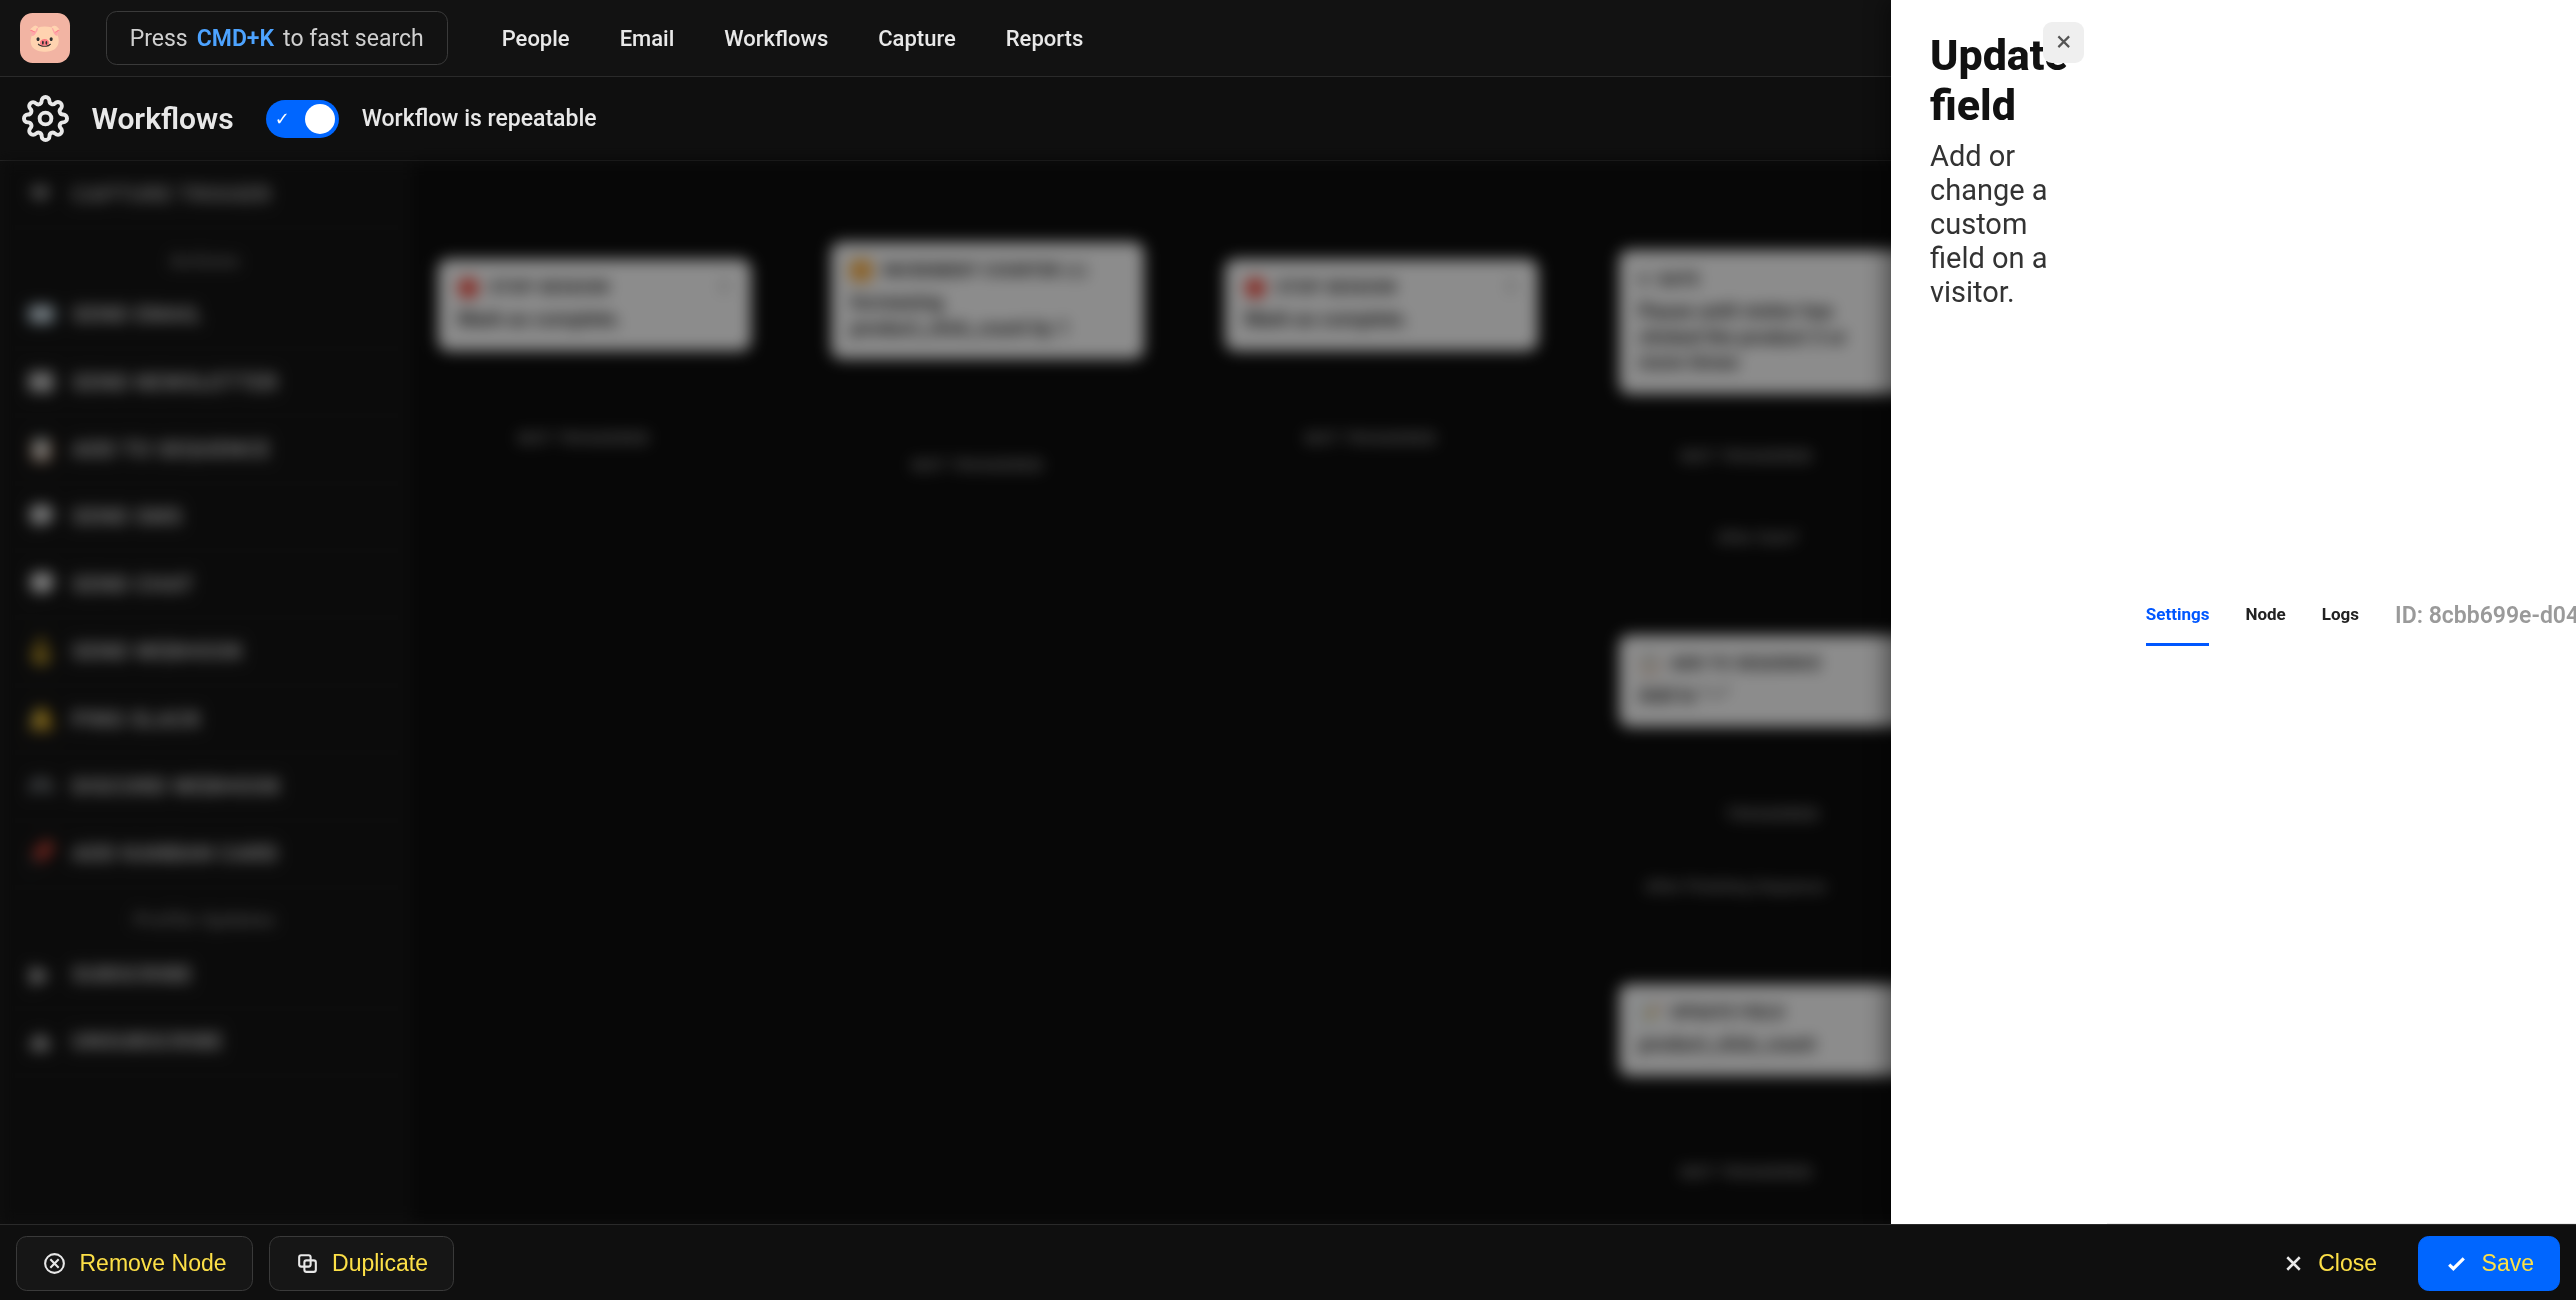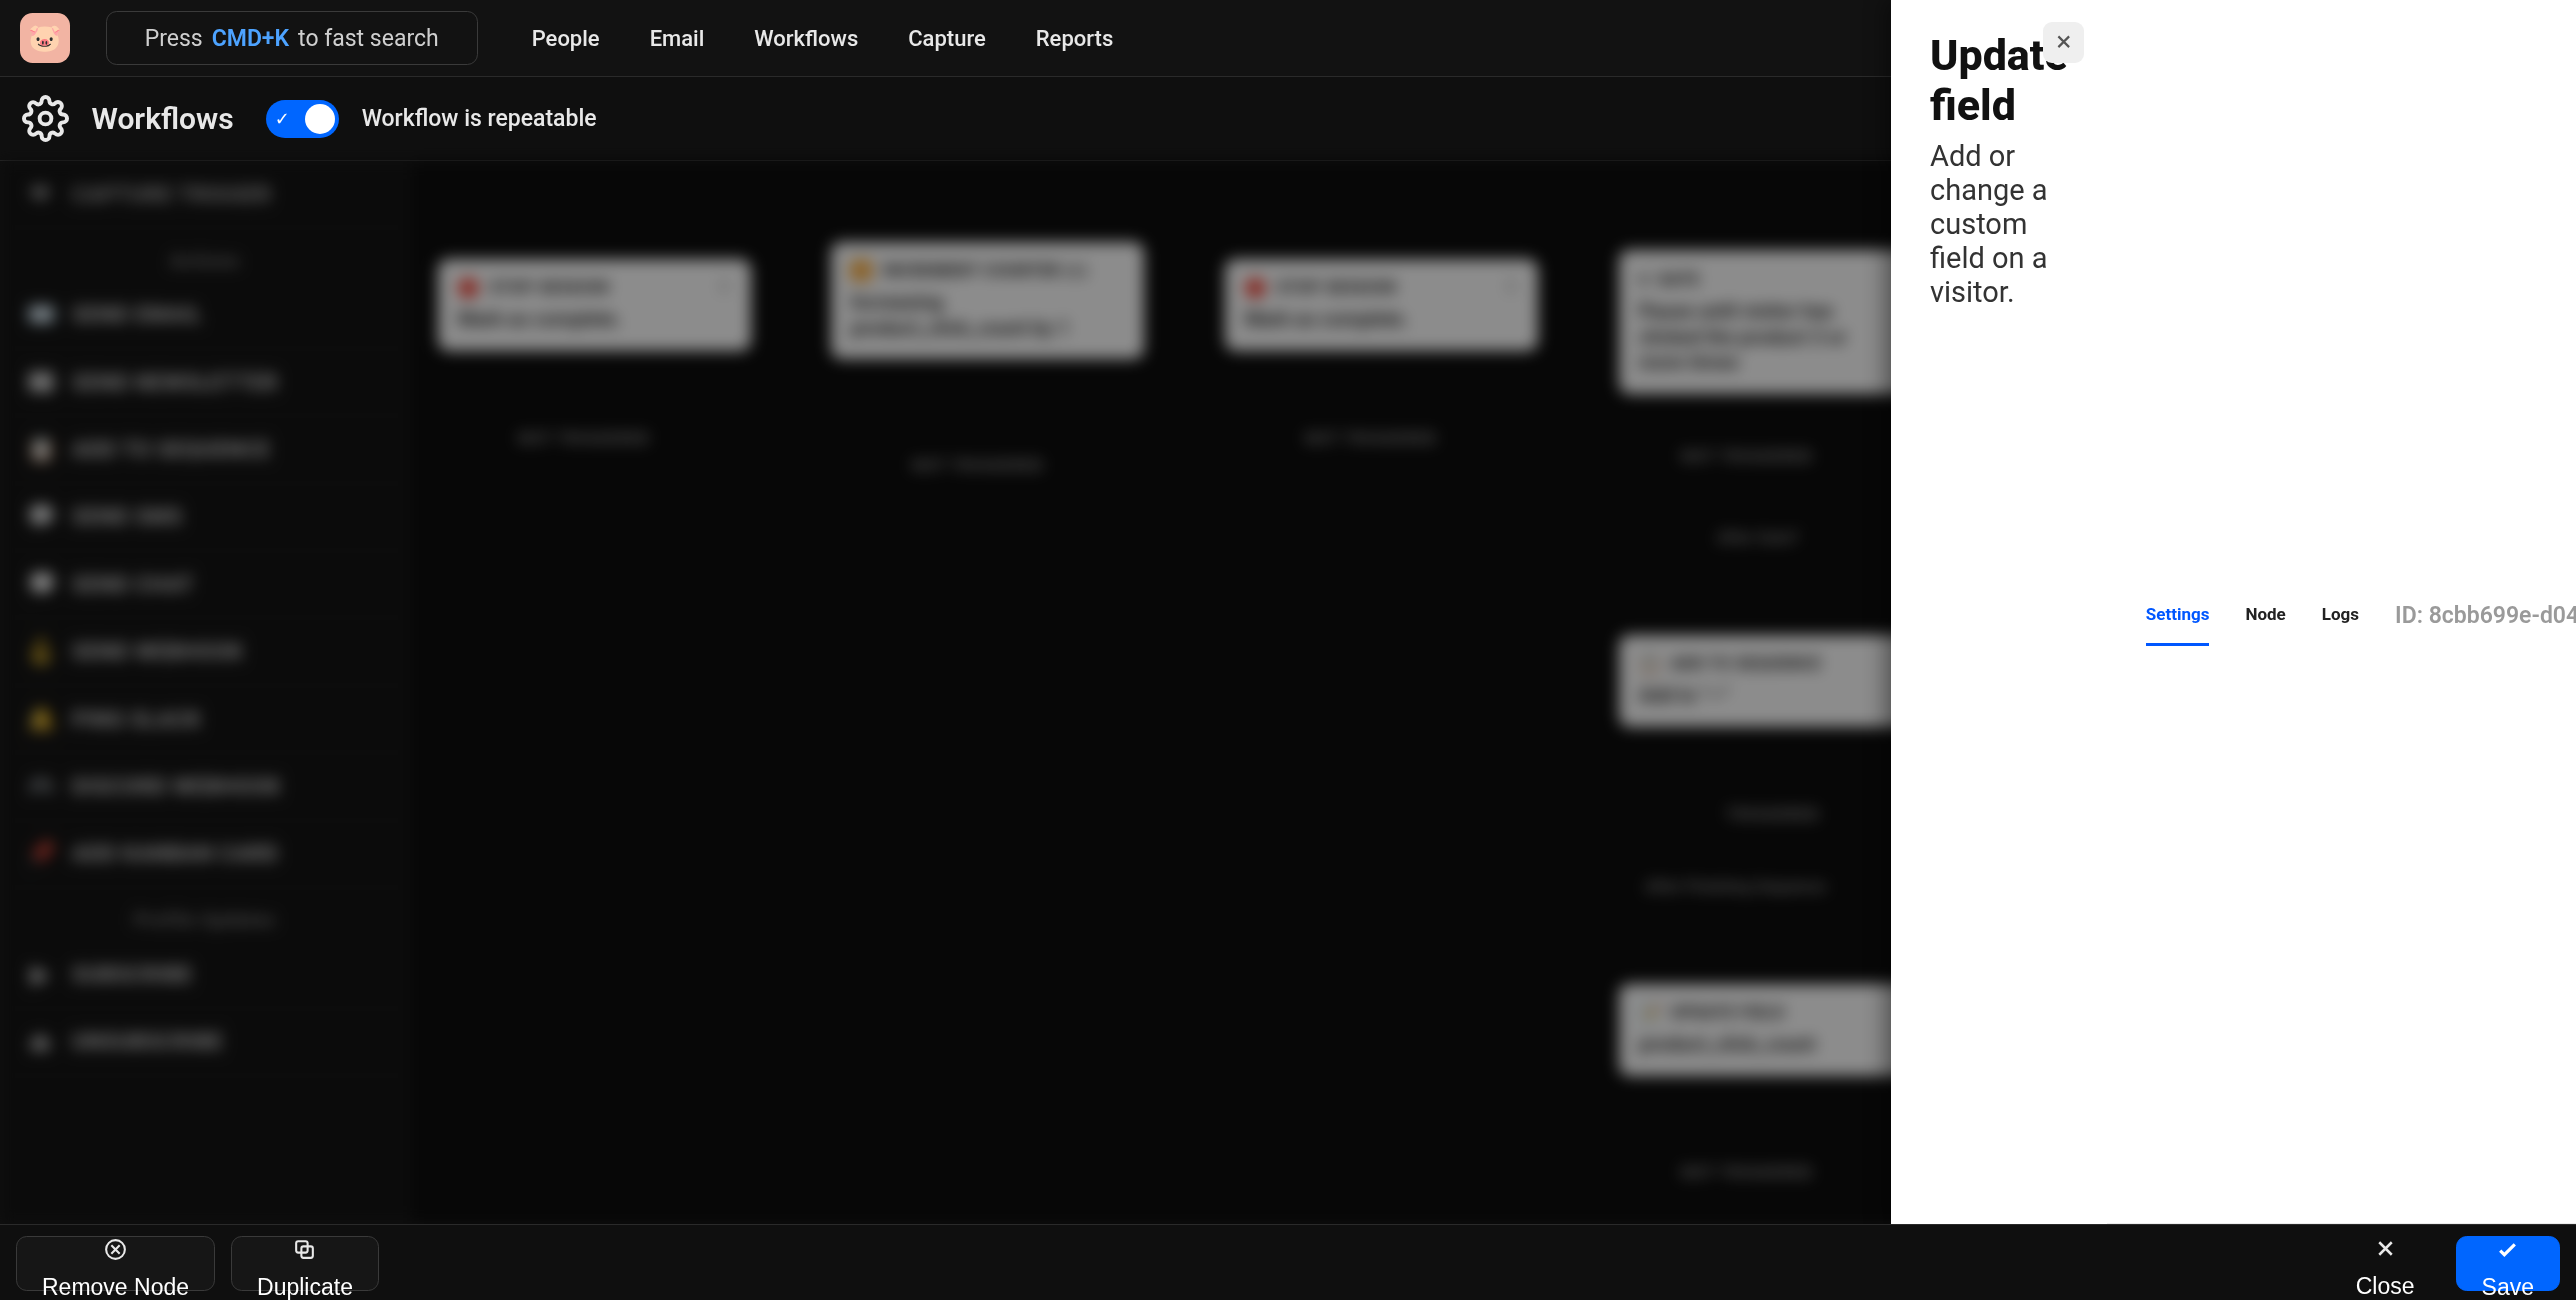--- a/index.html
+++ b/index.html
@@ -28,21 +28,21 @@
     width: 50px; height: 50px;
     border-radius: 12.5px;
     background: #f2b4a3;
     display: flex; align-items: center; justify-content: center;
     font-size: 27px;
   }
   .search-prompt {
     height: 54px;
     border: 0.9px solid #3a3a3a;
     border-radius: 10.7px;
-    padding: 0 38px;
+    padding: 0 23px;
     display: flex; align-items: center; gap: 9px;
     font-size: 23px;
     color: #cfcfcf;
   }
   .search-prompt .kbd {
     color: #4da3ff;
     font-weight: 600;
   }
   .nav-links { display: flex; gap: 50px; margin-left: 18px; }
   .nav-links a {
@@ -161,27 +161,26 @@
     height: 77px;
     background: #0f0f0f;
     border-top: 0.9px solid #2a2a2a;
     display: flex; align-items: center;
     padding: 0 16px; gap: 16px;
   }
   .btn {
     height: 55px;
     border: 0.9px solid #3a3a3a;
     background: #161616;
-    color: #ffffff;
+    color: #fde047;
     border-radius: 10.7px;
     padding: 0 25px;
     display: flex; align-items: center; gap: 12.5px;
     font-size: 23px; font-weight: 500;
     cursor: pointer;
-    flex-direction: column;
   }
   .btn.primary {
     background: #0066ff;
     border-color: #0066ff;
   }
   .btn .bicon { width: 25px; height: 25px; display:inline-flex; }
   .bottombar-spacer { flex: 1; }
 
   
   .drawer {

